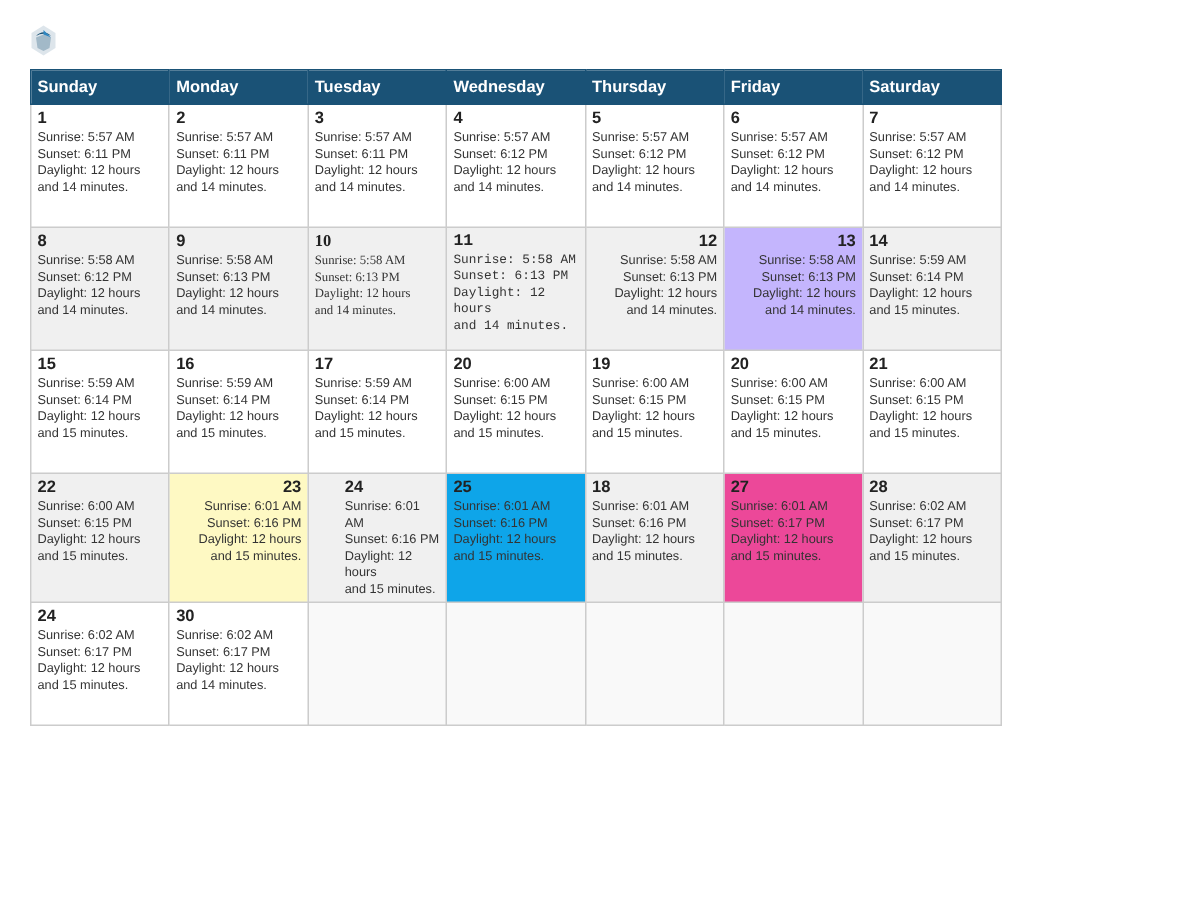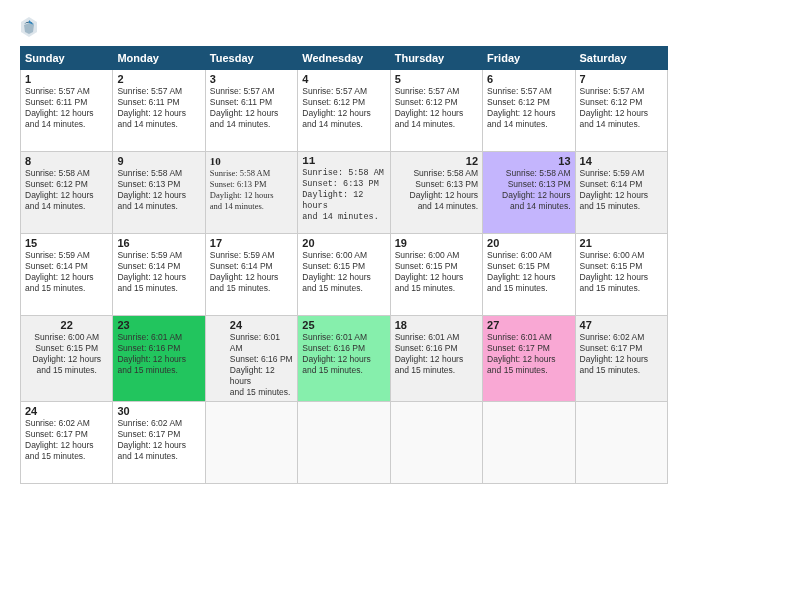--- a/index.html
+++ b/index.html
@@ -224,46 +224,46 @@
           <td>
             <span class="day-num">20</span>
             <div class="day-info">Sunrise: 6:00 AM<br>Sunset: 6:15 PM<br>Daylight: 12 hours<br>and 15 minutes.</div>
           </td>
           <td>
             <span class="day-num">21</span>
             <div class="day-info">Sunrise: 6:00 AM<br>Sunset: 6:15 PM<br>Daylight: 12 hours<br>and 15 minutes.</div>
           </td>
         </tr>
         <tr>
-          <td style="background: rgb(240, 240, 240); text-align: center;">
+          <td style="background: rgb(240, 240, 240);">
             <span class="day-num">22</span>
             <div class="day-info">Sunrise: 6:00 AM<br>Sunset: 6:15 PM<br>Daylight: 12 hours<br>and 15 minutes.</div>
           </td>
-          <td style="background: #22c55e;">
+          <td style="background: #fef9c3; text-align: right;">
             <span class="day-num">23</span>
             <div class="day-info">Sunrise: 6:01 AM<br>Sunset: 6:16 PM<br>Daylight: 12 hours<br>and 15 minutes.</div>
           </td>
           <td style="background: rgb(240, 240, 240); padding-left: 24px;">
             <span class="day-num">24</span>
             <div class="day-info">Sunrise: 6:01 AM<br>Sunset: 6:16 PM<br>Daylight: 12 hours<br>and 15 minutes.</div>
           </td>
-          <td style="background: #86efac;">
+          <td style="background: #0ea5e9;">
             <span class="day-num">25</span>
             <div class="day-info">Sunrise: 6:01 AM<br>Sunset: 6:16 PM<br>Daylight: 12 hours<br>and 15 minutes.</div>
           </td>
           <td style="background: rgb(240, 240, 240);">
             <span class="day-num">18</span>
             <div class="day-info">Sunrise: 6:01 AM<br>Sunset: 6:16 PM<br>Daylight: 12 hours<br>and 15 minutes.</div>
           </td>
-          <td style="background: #f9a8d4; margin-left: 16px;">
+          <td style="background: #ec4899; margin-left: 16px;">
             <span class="day-num">27</span>
             <div class="day-info">Sunrise: 6:01 AM<br>Sunset: 6:17 PM<br>Daylight: 12 hours<br>and 15 minutes.</div>
           </td>
           <td style="background: rgb(240, 240, 240);">
-            <span class="day-num">47</span>
+            <span class="day-num">28</span>
             <div class="day-info">Sunrise: 6:02 AM<br>Sunset: 6:17 PM<br>Daylight: 12 hours<br>and 15 minutes.</div>
           </td>
         </tr>
         <tr>
           <td>
             <span class="day-num">24</span>
             <div class="day-info">Sunrise: 6:02 AM<br>Sunset: 6:17 PM<br>Daylight: 12 hours<br>and 15 minutes.</div>
           </td>
           <td>
             <span class="day-num">30</span>

